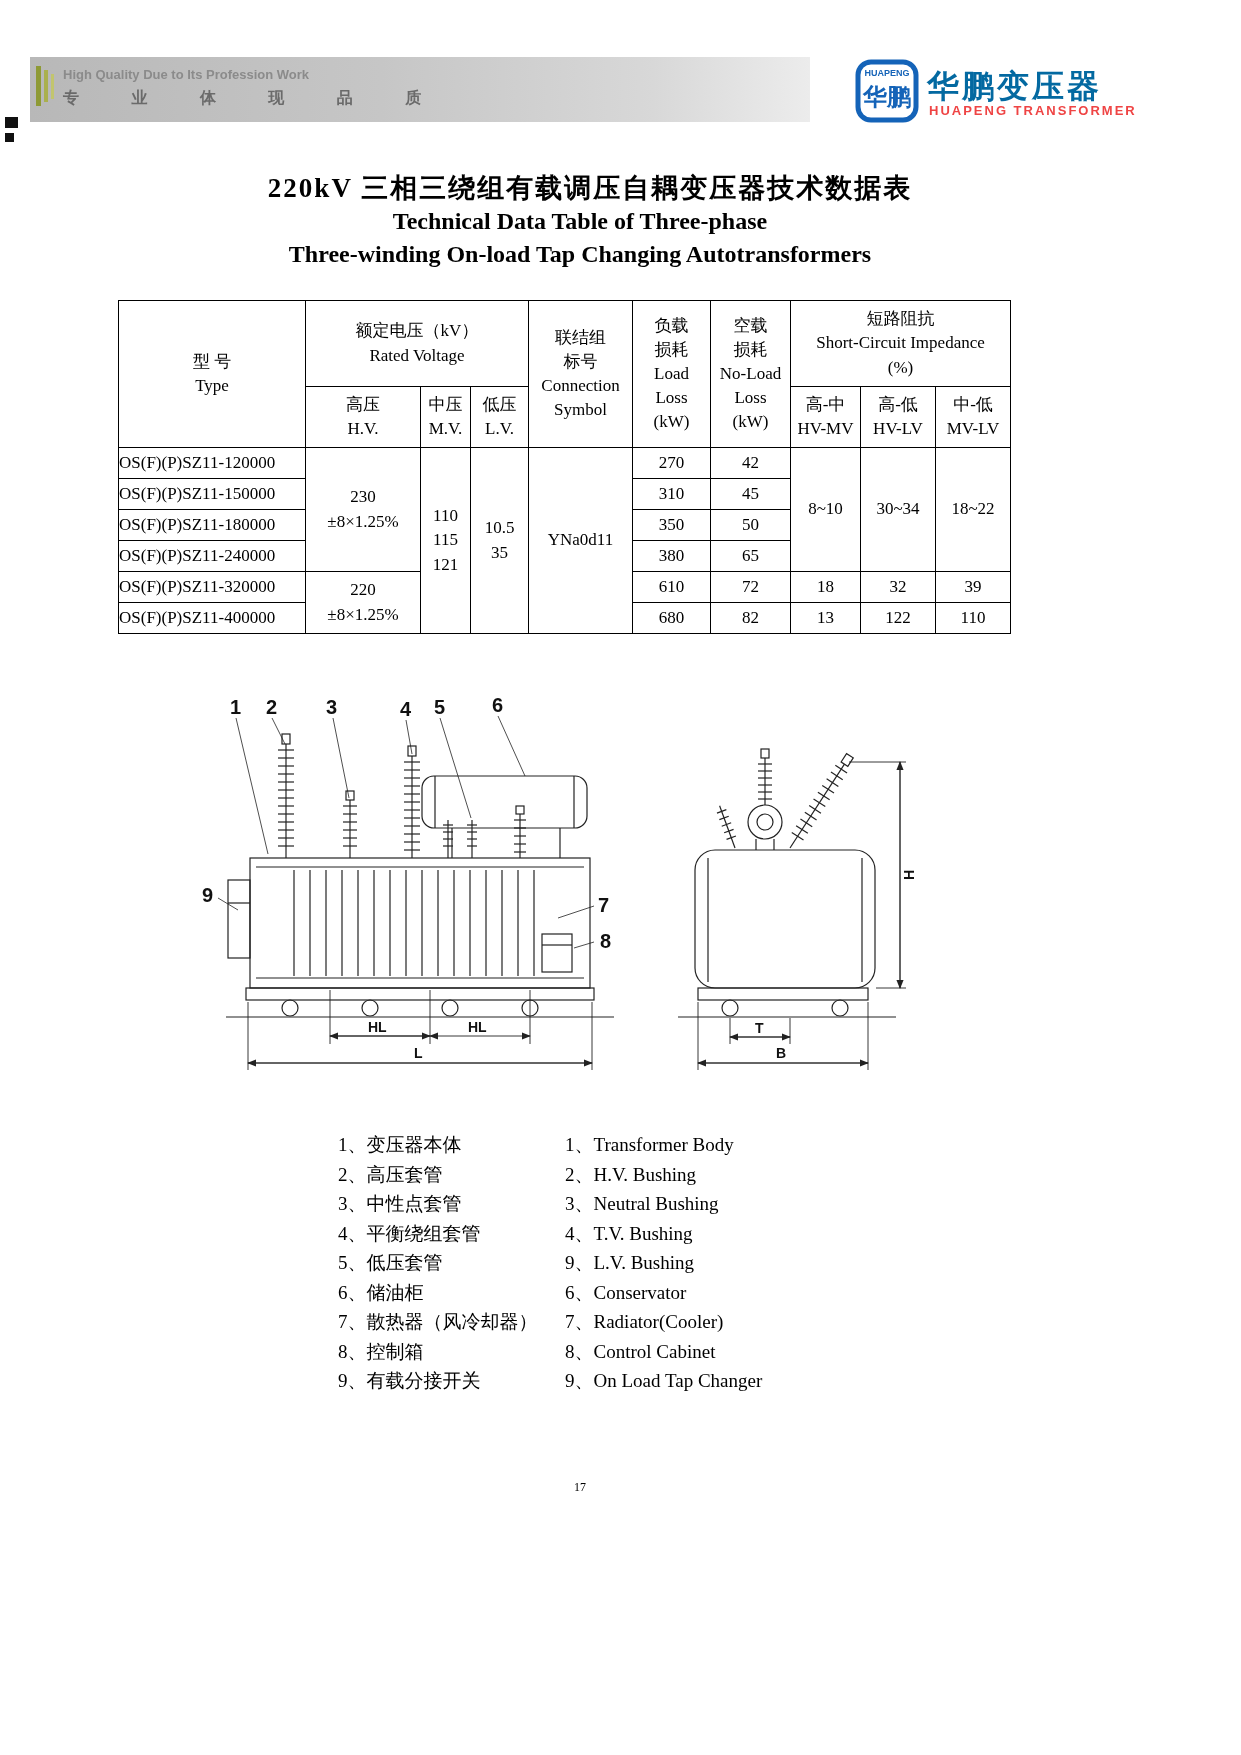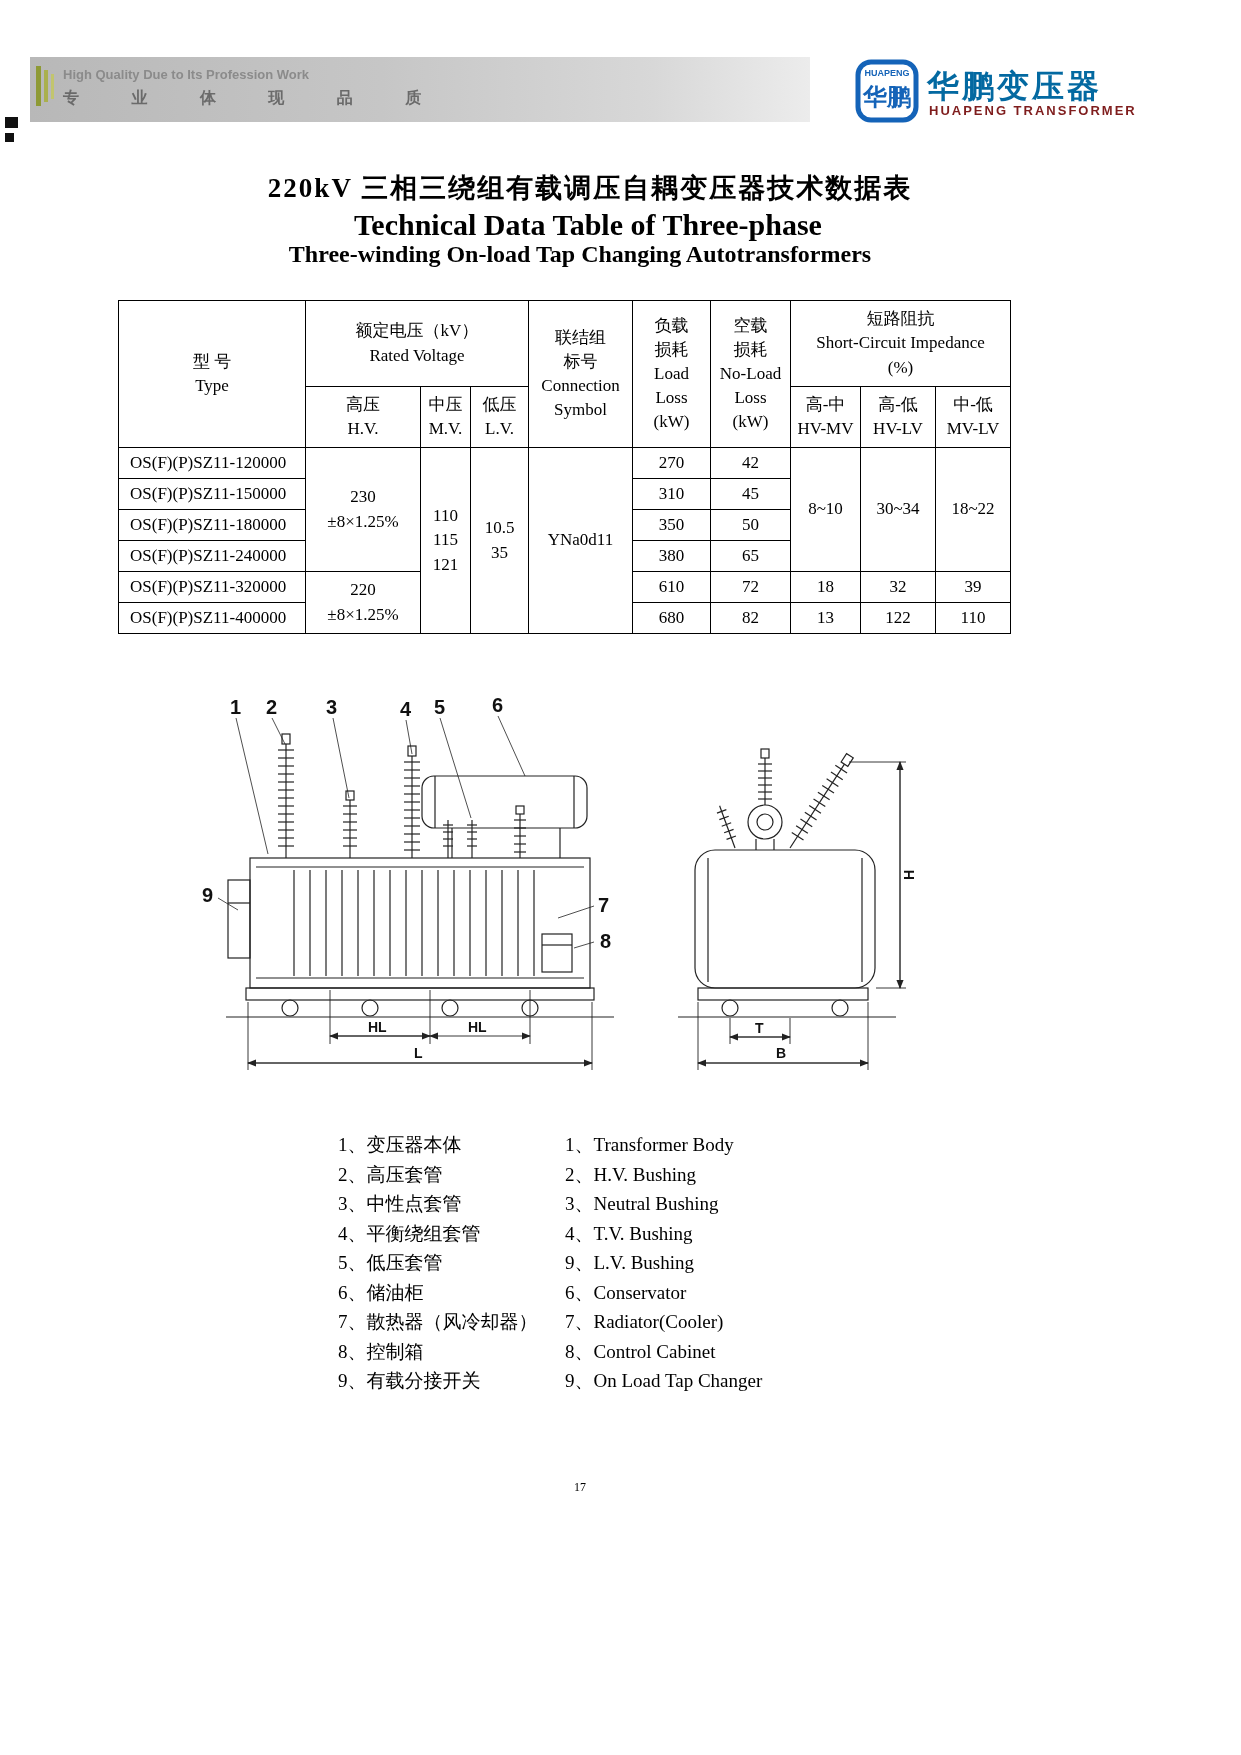--- a/index.html
+++ b/index.html
@@ -19,37 +19,37 @@
   .tagline-zh { position:absolute; left:33px; top:31px; font-family:"Liberation Sans",sans-serif;
                 font-size:16px; font-weight:bold; color:#6a6a6a; letter-spacing:24px; white-space:nowrap; }
   .print-mark1 { position:absolute; left:5px; top:117px; width:13px; height:11px; background:#111; }
   .print-mark2 { position:absolute; left:5px; top:133px; width:9px;  height:9px;  background:#111; }
 
   .logo-area { position:absolute; left:835px; top:53px; width:380px; height:76px; background:#fff; }
   .logo-mark { position:absolute; left:20px; top:6px; }
   .brand-zh { position:absolute; left:92px; top:12px; font-size:32px; font-weight:bold;
               color:#0369a1; letter-spacing:3px; white-space:nowrap; font-family:"Liberation Sans",sans-serif;}
   .brand-en { position:absolute; left:94px; top:50px; font-size:13px; font-weight:bold;
-              color:#7f1d1d; letter-spacing:2px; white-space:nowrap; font-family:"Liberation Sans",sans-serif;}
+              color:#ef4444; letter-spacing:2px; white-space:nowrap; font-family:"Liberation Sans",sans-serif;}
   .title-zh  { position:absolute; left:0; top:170px; width:1160px; text-align:center;
                font-size:27px; font-weight:bold; letter-spacing:2px;padding-left:20px; }
-  .title-en1 { position:absolute; left:8px; top:208px; width:1160px; text-align:center;
-               font-size:30px; font-weight:bold; }
+  .title-en1 { position:absolute; left:0; top:208px; width:1160px; text-align:center;
+               font-size:24px; font-weight:bold; }
   .title-en2 { position:absolute; left:0; top:241px; width:1160px; text-align:center;
                font-size:24px; font-weight:bold; }
 
   
   .data-table { position:absolute; left:118px; top:300px; border-collapse:collapse;
                 table-layout:fixed; font-size:17px; }
   .data-table th, .data-table td { border:1px solid #000; text-align:center; vertical-align:middle;
                 white-space:pre-line; line-height:1.42; padding:0 2px; font-weight:normal; }
   .data-table tr.hr1 { height:86px; }
   .data-table tr.hr2 { height:61px; }
   .data-table tbody tr { height:31px; }
-  .data-table td.lcell { text-align:left; padding-left:11px; }
+  .data-table td.lcell { text-align:left; padding-left:0; }
 
   
   .drawing { position:absolute; left:190px; top:688px; }
   .callout-num { font-family:"Liberation Sans",sans-serif; font-size:20px; font-weight:bold; fill:#111; }
   .dim-label { font-family:"Liberation Sans",sans-serif; font-size:14px; font-weight:bold; fill:#111; }
 
   
   .legend-zh { position:absolute; left:338px; top:1130px; font-size:19px; line-height:29.5px; }
   .legend-en { position:absolute; left:565px; top:1130px; font-size:19px; line-height:29.5px; }
 

